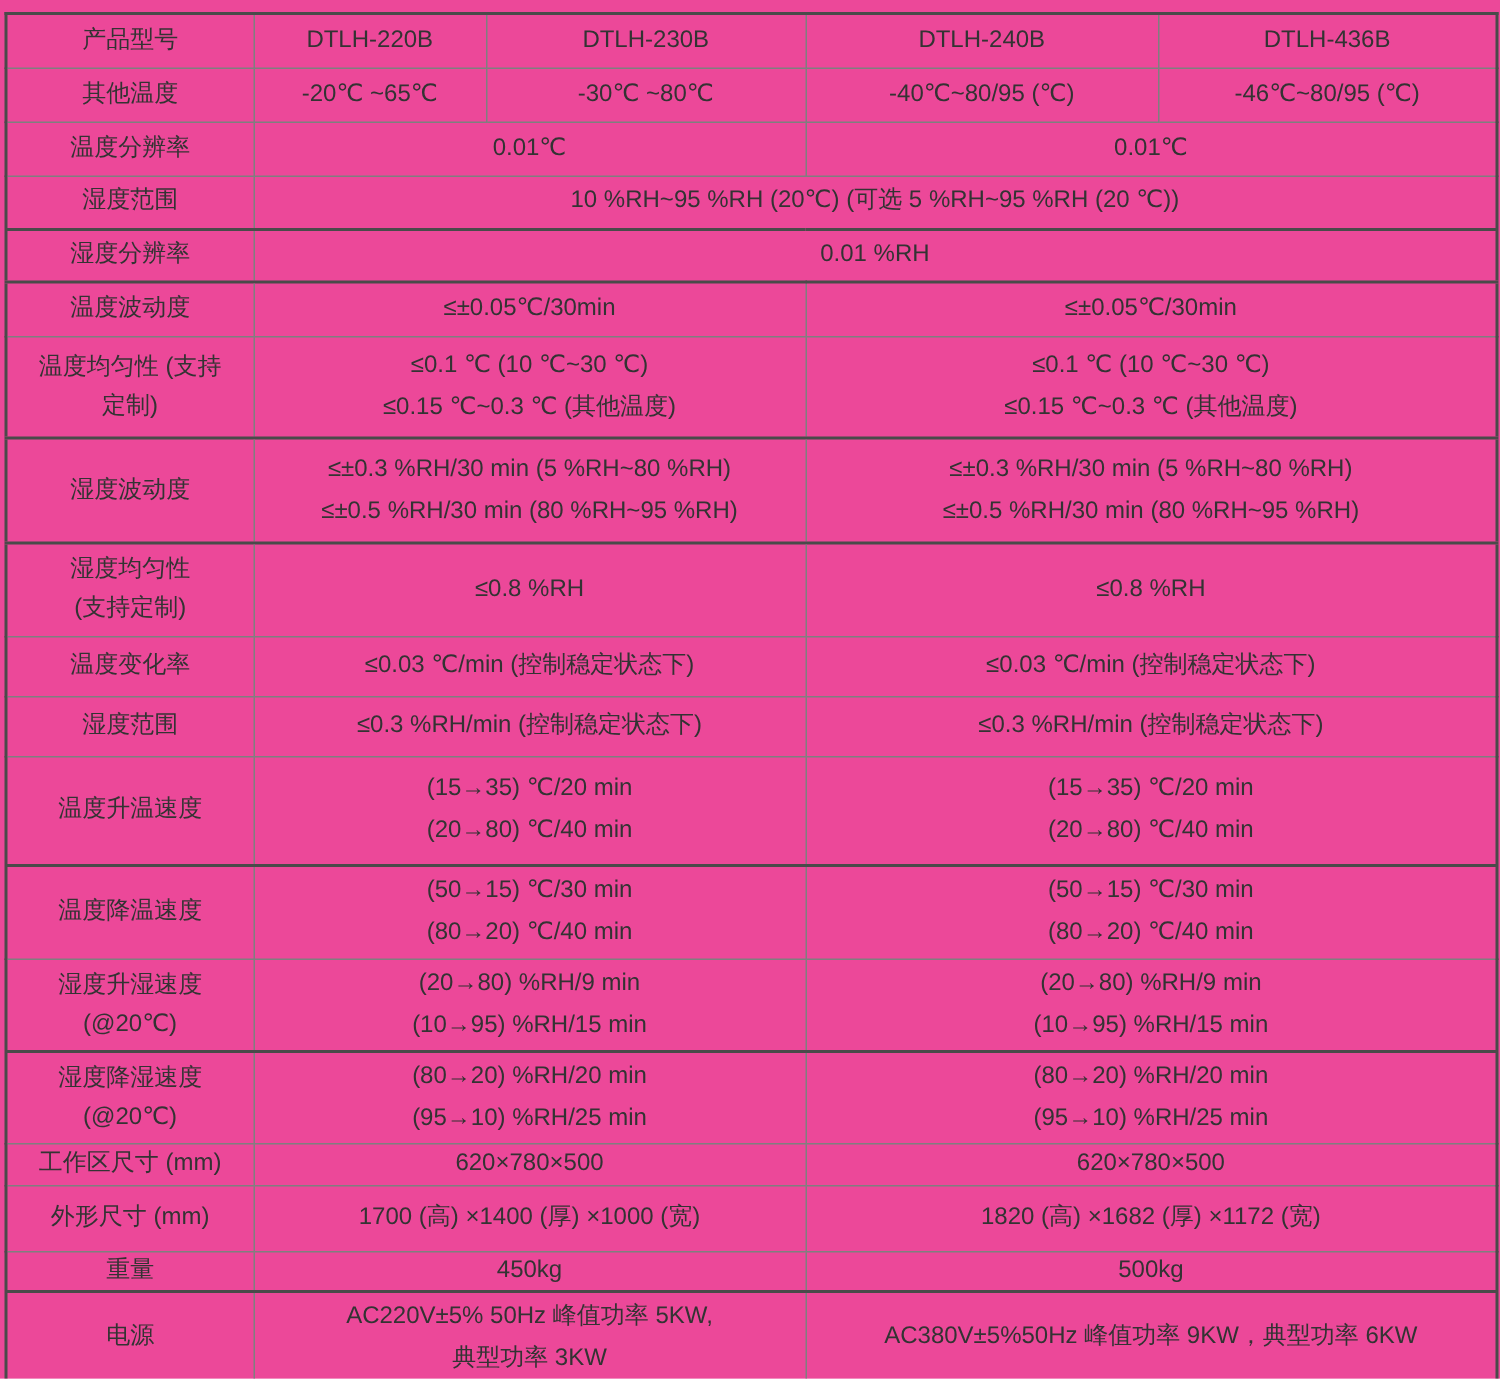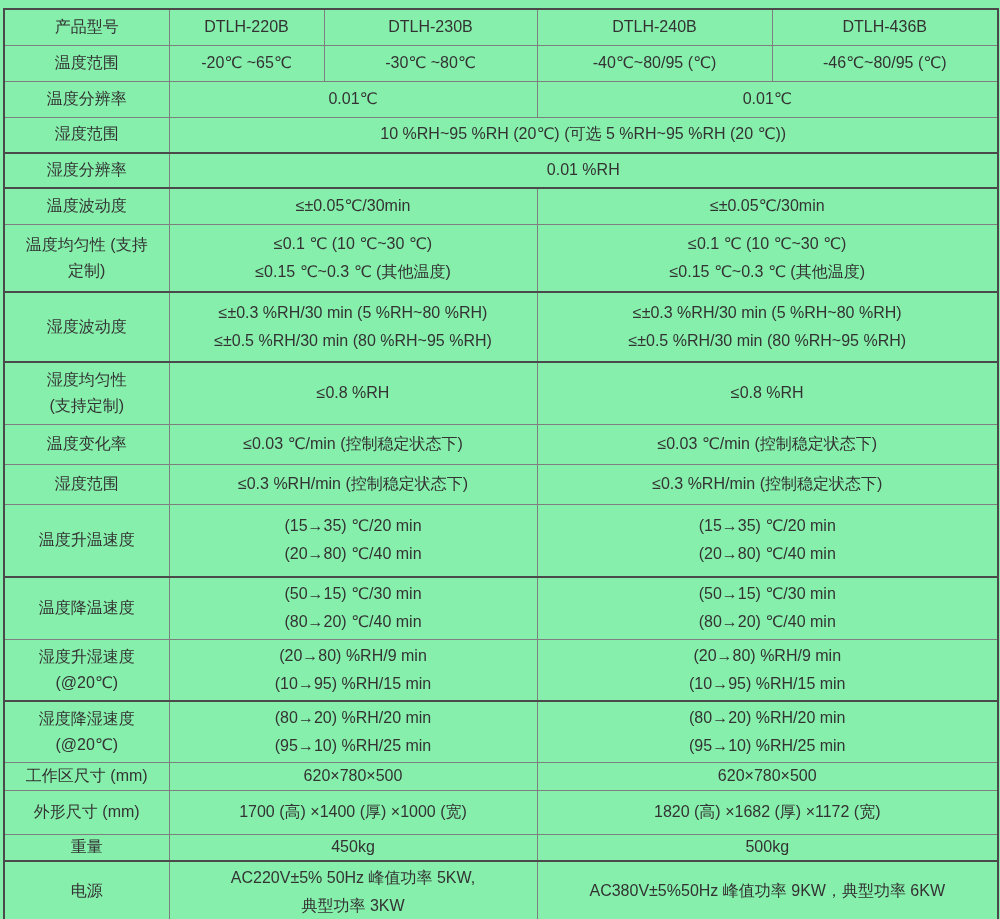--- a/index.html
+++ b/index.html
@@ -6,21 +6,21 @@
     margin: 0;
     padding: 0;
     background: #fdfdfd;
     font-family: "Liberation Sans", "DejaVu Sans", sans-serif;
   }
   .page {
     width: 1000px;
     height: 919px;
     box-sizing: border-box;
     padding: 8px 3px 5px 3px;
-    background: #86efac;
+    background: #ec4899;
   }
   table.spec {
     border-collapse: collapse;
     table-layout: fixed;
     width: 994px;
     border: 2px solid #4a4a4a;
   }
   table.spec td {
     border: 1px solid #7f7f7f;
     text-align: center;
@@ -53,21 +53,21 @@
     <tbody>
         <tr style="height:36px">
       <td class="lbl">产品型号</td>
       <td>DTLH-220B</td>
       <td>DTLH-230B</td>
       <td>DTLH-240B</td>
       <td>DTLH-436B</td>
     </tr>
 
     <tr style="height:36px">
-      <td class="lbl">温度范围</td>
+      <td class="lbl">其他温度</td>
       <td>-20℃ ~65℃</td>
       <td>-30℃ ~80℃</td>
       <td>-40℃~80/95 (℃)</td>
       <td>-46℃~80/95 (℃)</td>
     </tr>
 
     <tr style="height:36px">
       <td class="lbl">温度分辨率</td>
       <td colspan="2">0.01℃</td>
       <td colspan="2">0.01℃</td>

